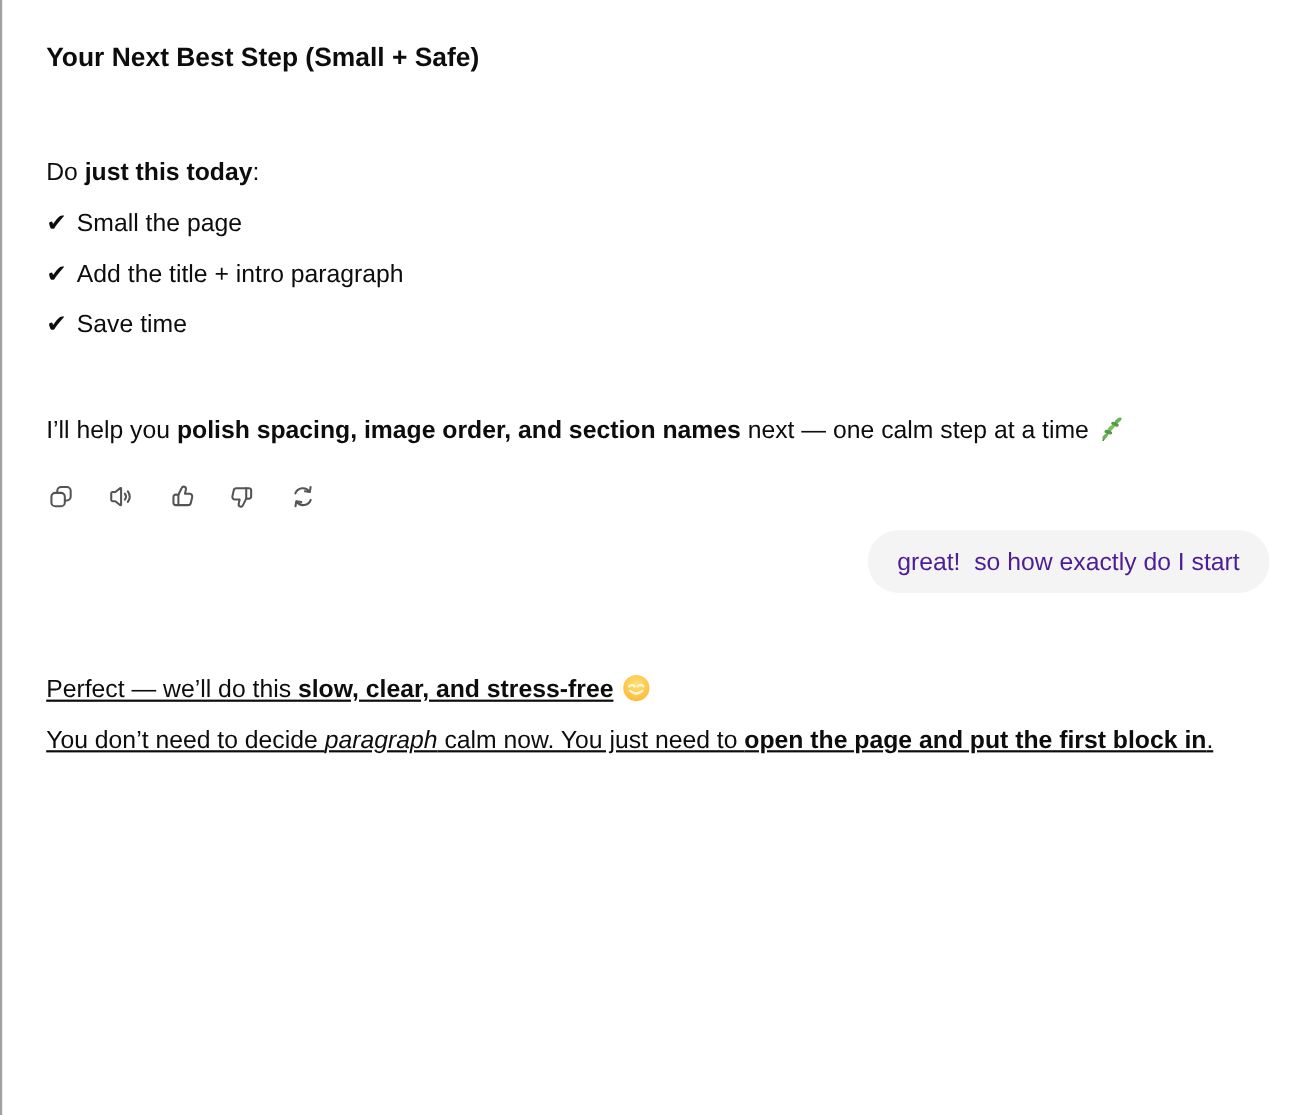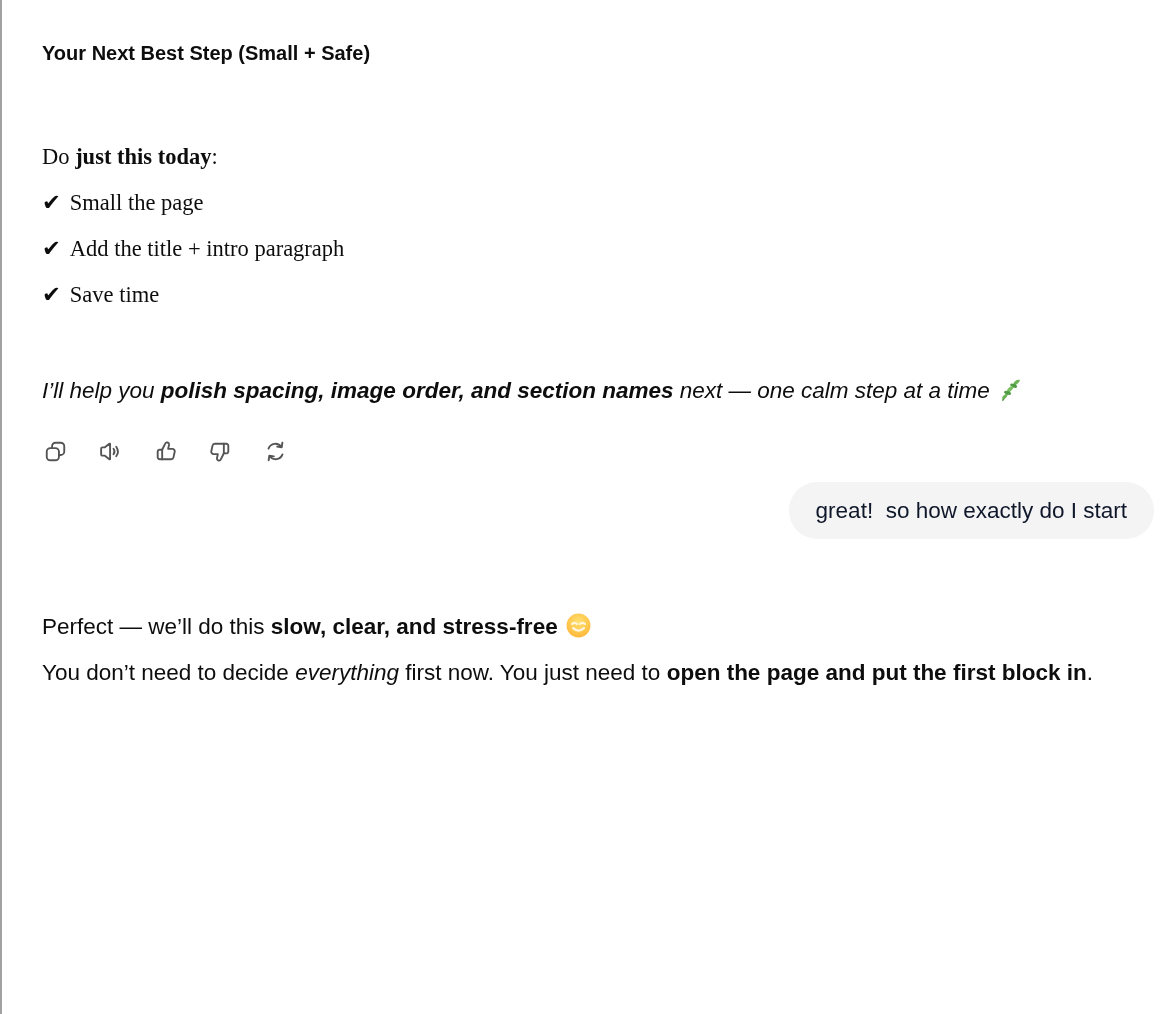--- a/index.html
+++ b/index.html
@@ -7,49 +7,49 @@
   .chat-panel{
     position:relative;width:1172px;height:1014px;box-sizing:border-box;
     border-left:2px solid #a1a1a1;background:#fff;
   }
   .content{
     box-sizing:border-box;
     padding:34px 18px 0 40px;
     font-family:"Liberation Sans","DejaVu Sans",sans-serif;
     font-size:22.5px;line-height:46px;color:#0d0d0d;
   }
-  .heading{font-size:20px;line-height:38px;font-weight:700;margin:0 0 62px 0;color:#0d0d0d;}
-  .block{margin:0;font-family:Liberation Serif, serif;}
+  .heading{font-size:24px;line-height:38px;font-weight:700;margin:0 0 62px 0;color:#0d0d0d;}
+  .block{margin:0;}
   .para{margin:0 0 46px 0;}
   .todo-block{margin:0 0 50px 0;}
   .check{display:inline-block;margin-right:9px;}
   b,.bold{font-weight:700;}
   i,.em{font-style:italic;}
   blockquote.quote-block{
     margin:0 0 46px 0;padding:0 0 0 24px;
     border-left:4px solid #d9d9d9;
   }
-  .closing-para{margin:0 0 25px 0;max-width:1090px;font-style:italic;}
+  .closing-para{margin:0 0 25px 0;max-width:1090px;}
   .emoji{display:inline-block;width:27px;height:27px;vertical-align:-5px;margin-left:7px;}
   .emoji svg{width:27px;height:27px;display:block;}
   .actions{display:flex;align-items:center;gap:28px;height:27px;margin:0 0 16px 0;}
   .icon-btn{
     display:flex;align-items:center;justify-content:center;
     width:27px;height:27px;padding:0;border:none;background:none;
     color:#545454;cursor:pointer;
   }
   .icon-btn svg{width:25px;height:25px;stroke:currentColor;fill:none;stroke-width:1.8;stroke-linecap:round;stroke-linejoin:round;}
   .user-row{display:flex;justify-content:flex-end;margin:0 0 65px 0;}
   .user-bubble{
     background:#f4f4f4;border-radius:28px;
     padding:14px 27px;max-width:820px;
-    font-size:22.5px;line-height:29px;color:#0f172a;
+    font-size:22.5px;line-height:29px;color:#4c1d95;
   }
   .user-bubble .bubble-text{white-space:pre-wrap;}
-  .reply-block{margin:0;}
+  .reply-block{margin:0;text-decoration:underline;}
 </style>
 </head>
 <body>
 
 <div class="chat-panel">
   <div class="content">
 
     <div>
       <h3 class="heading">Your Next Best Step (Small + Safe)</h3>
 
@@ -149,18 +149,18 @@
               </radialGradient>
             </defs>
             <circle cx="12" cy="12" r="10.6" fill="url(#smileyGrad)"></circle>
             <path d="M6.3 10.6a2.9 2.9 0 0 1 4.4 0" stroke="#fff6dd" stroke-width="2" fill="none" stroke-linecap="round"></path>
             <path d="M13.3 10.6a2.9 2.9 0 0 1 4.4 0" stroke="#fff6dd" stroke-width="2" fill="none" stroke-linecap="round"></path>
             <path d="M7.2 14.3q4.8 4.4 9.6 0" stroke="#fff6dd" stroke-width="2" fill="none" stroke-linecap="round"></path>
           </svg>
         </span>
       </div>
       <div>
-        <span>You don’t need to decide </span><span class="em">everything</span><span> first now. You just need to </span><span class="bold">open the page and put the first block in</span><span>.</span>
+        <span>You don’t need to decide </span><span class="em">paragraph</span><span> calm now. You just need to </span><span class="bold">open the page and put the first block in</span><span>.</span>
       </div>
     </div>
 
   </div>
 </div>
 
 </body></html>

